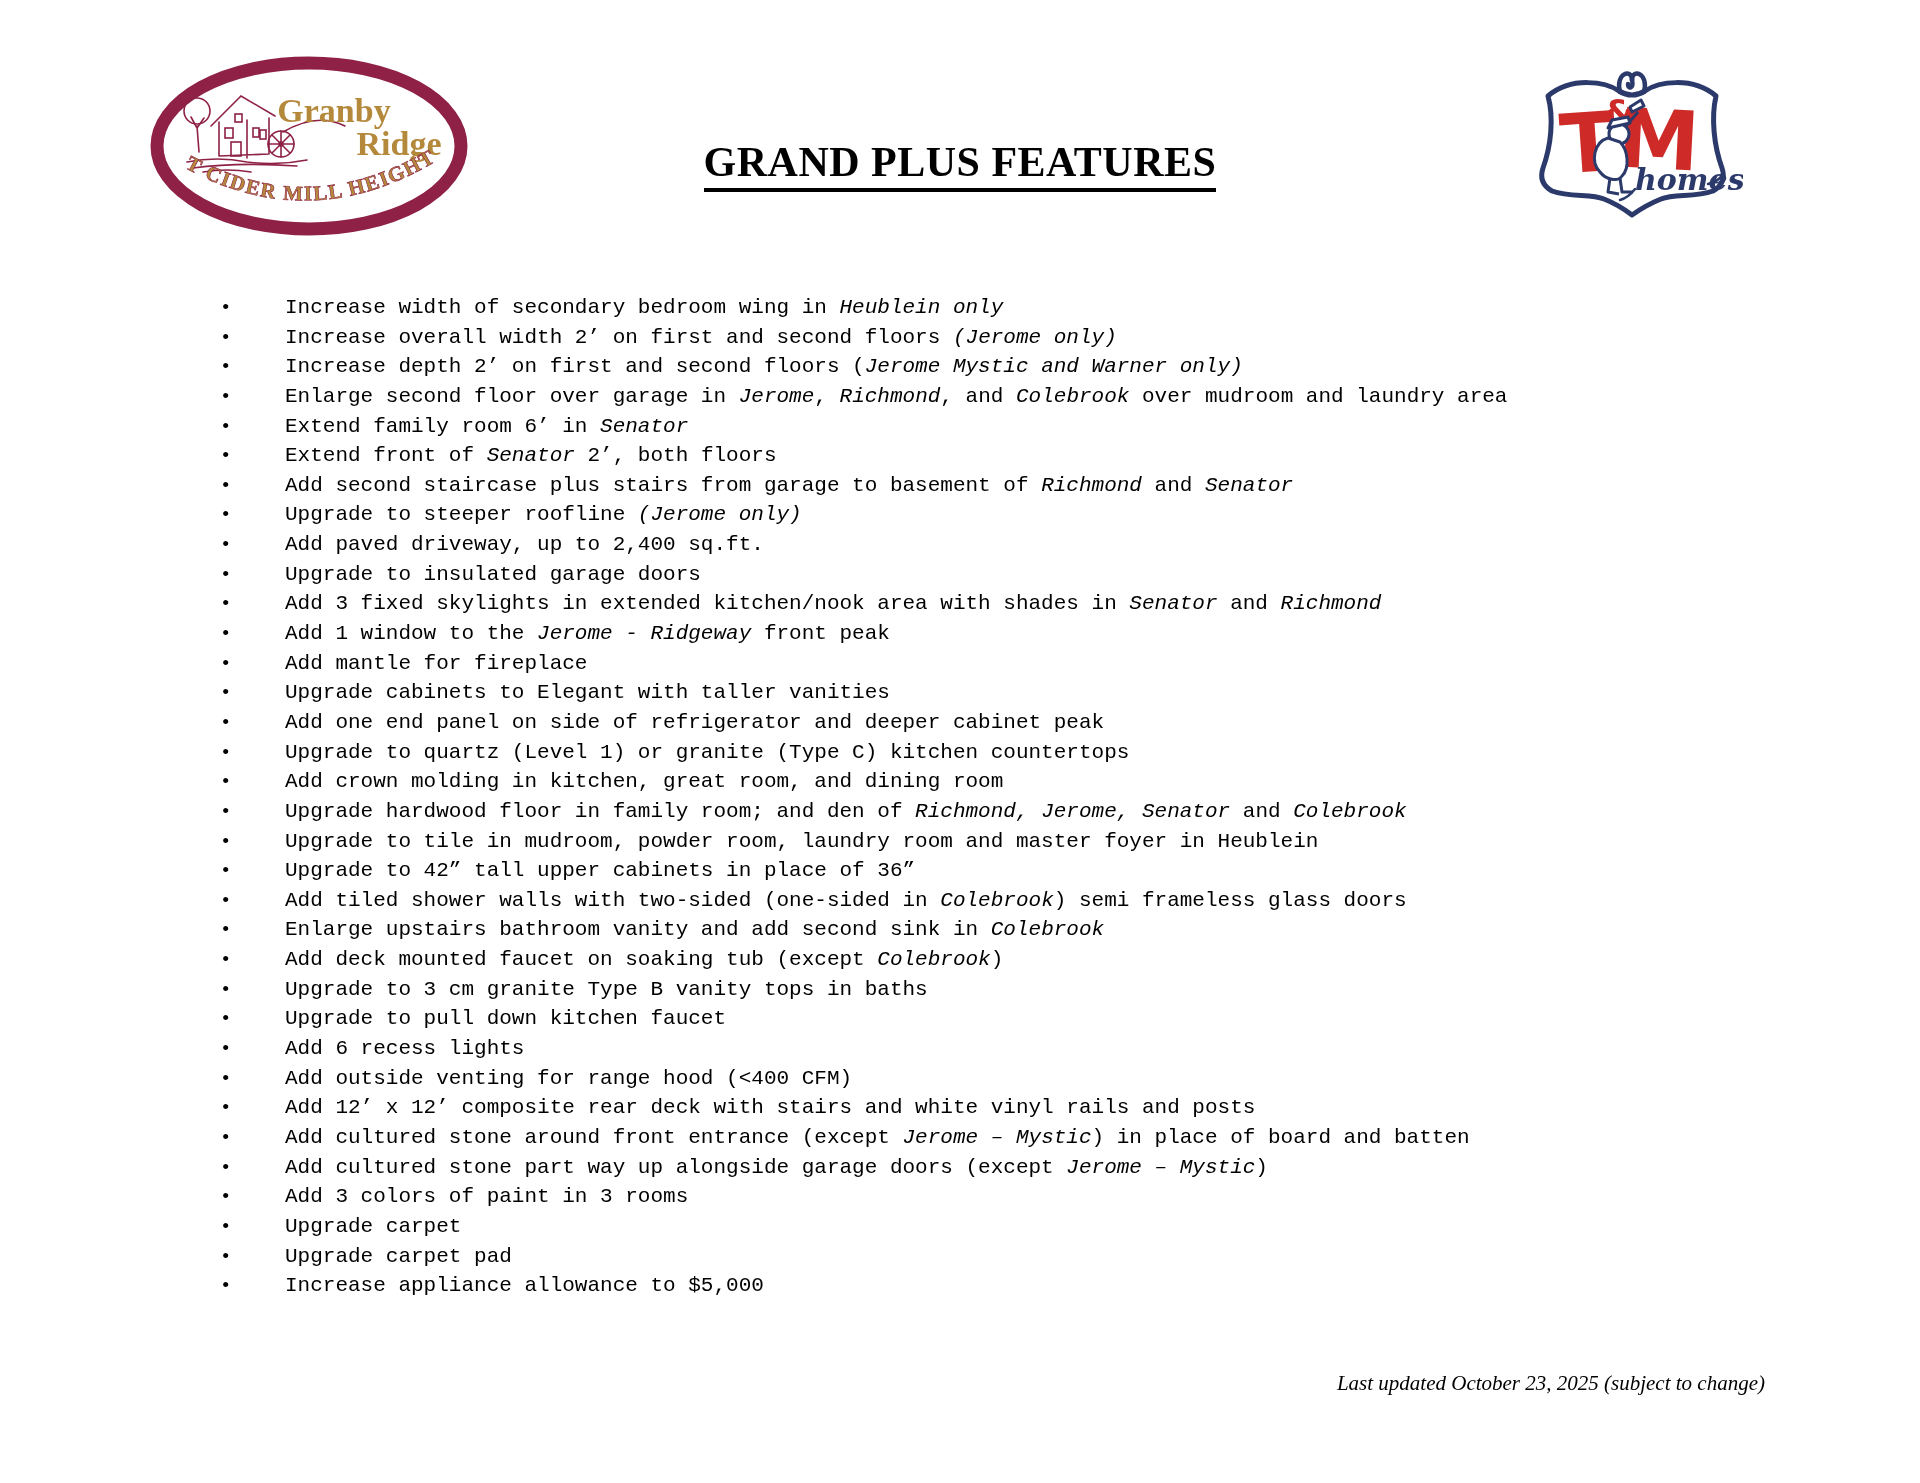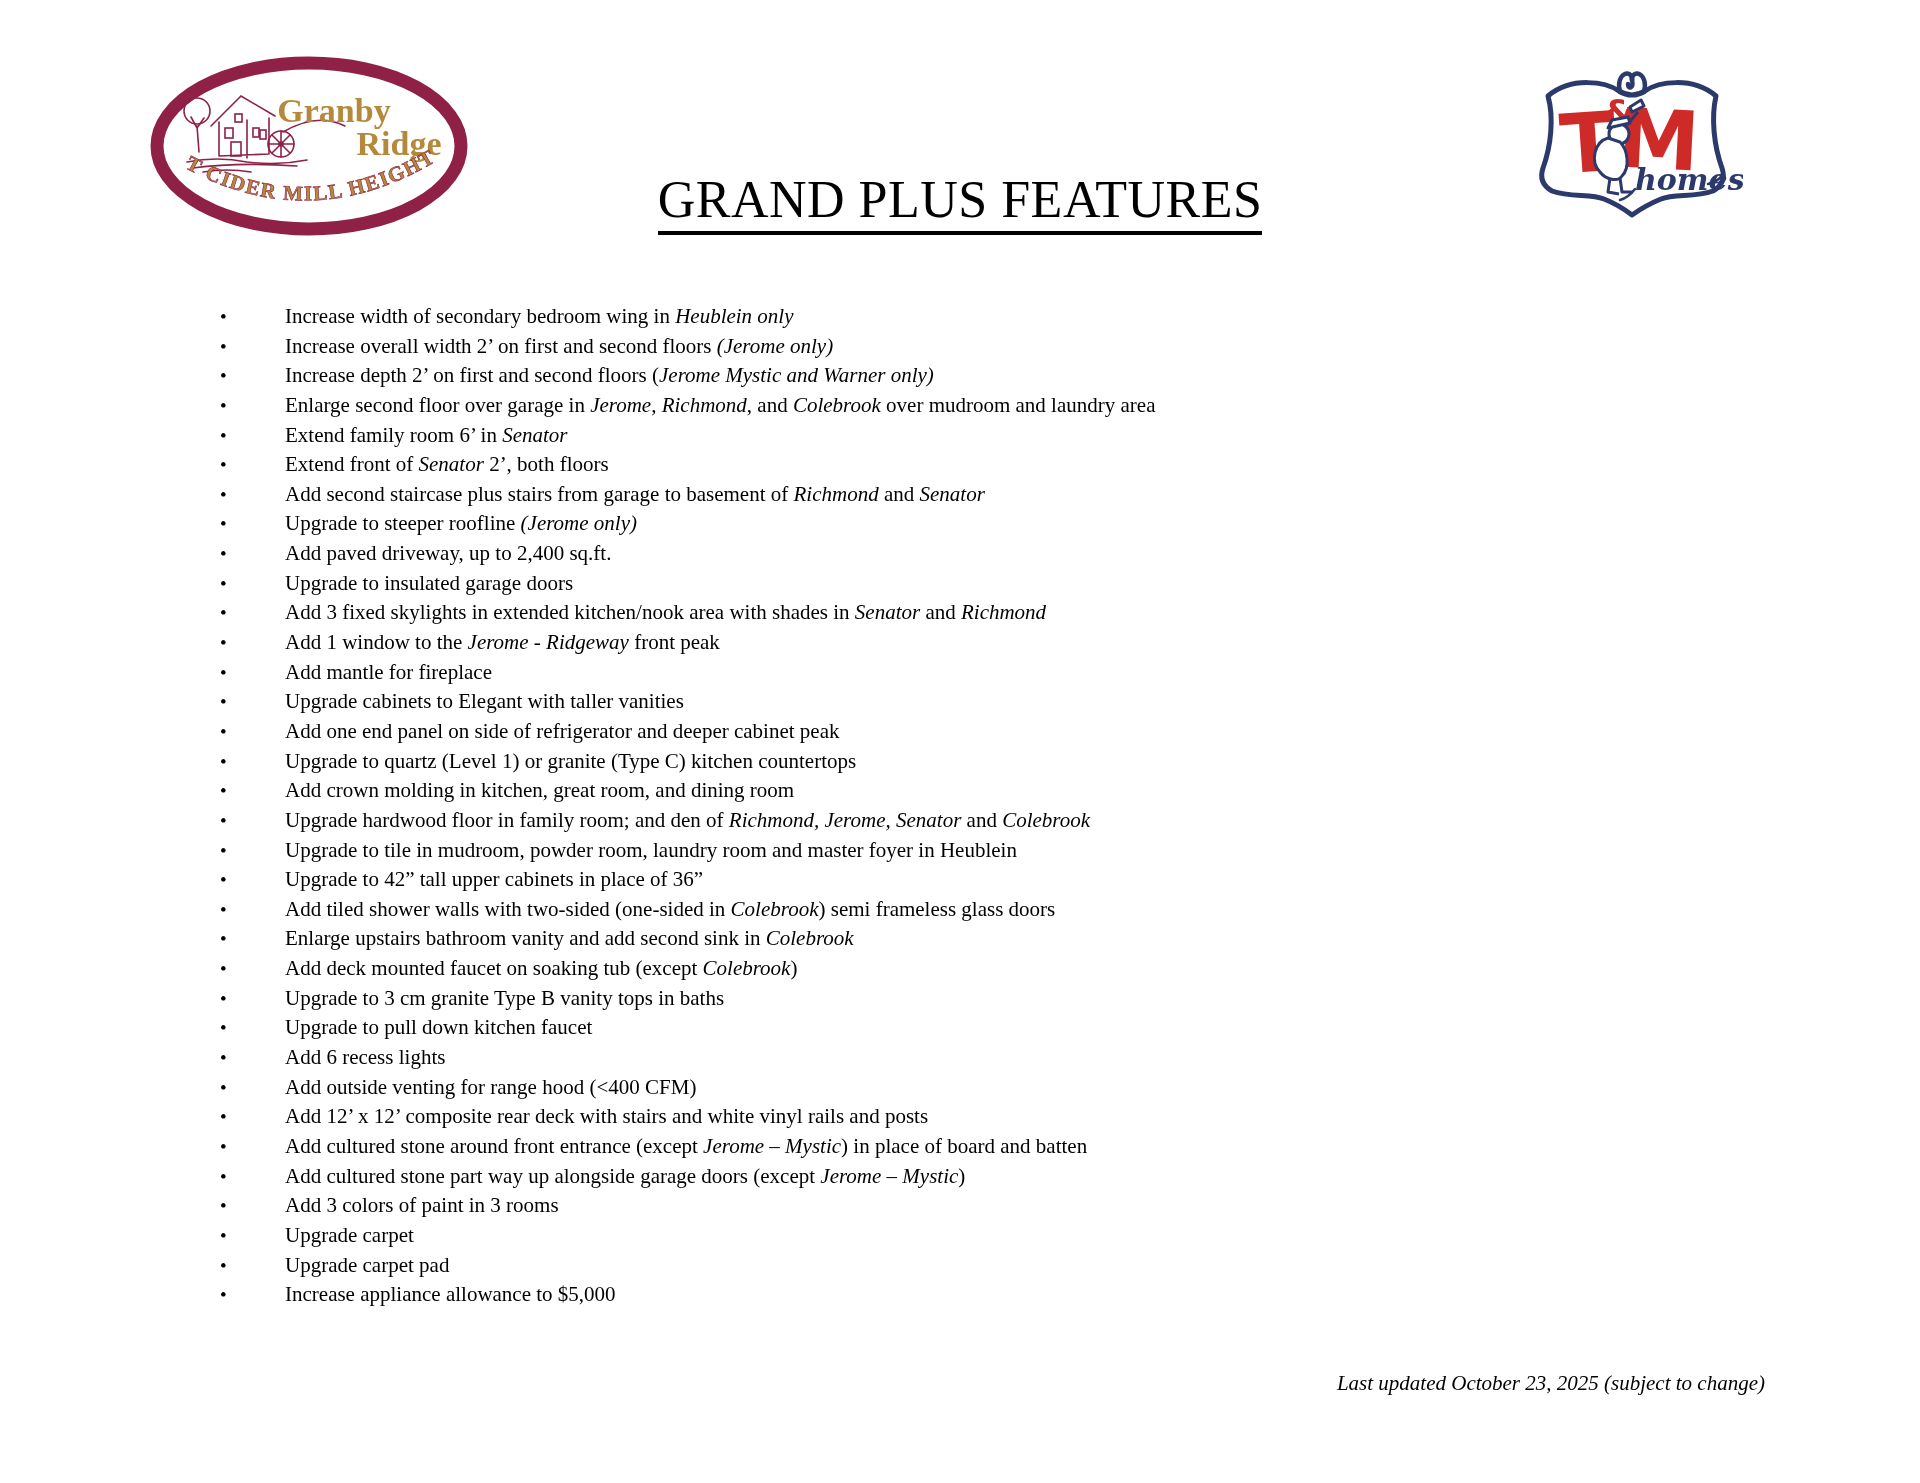--- a/index.html
+++ b/index.html
@@ -3,26 +3,26 @@
 <meta charset="utf-8">
 <style>
   html,body { margin:0; padding:0; background:#ffffff; }
   .page {
     position:relative; width:1920px; height:1483px; background:#ffffff;
     font-family:"Liberation Serif", serif; color:#000; overflow:hidden;
   }
   
   .title-wrap { position:absolute; top:138px; left:0; width:1920px; text-align:center; }
   .title-text {
-    display:inline-block; font-size:52px; font-weight:normal; letter-spacing:0.5px;
-    border-bottom:4px solid #000; padding-bottom:2px;margin-top:32px;
+    display:inline-block; font-size:42px; font-weight:bold; letter-spacing:0.5px;
+    border-bottom:4px solid #000; padding-bottom:2px;
   }
   
   ul.features { position:absolute; top:295px; left:220px; margin:0; padding:0; list-style:none; }
-  ul.features li { height:29.65px; line-height:42px; font-size:21px; white-space:nowrap; }
+  ul.features li { height:29.65px; line-height:26px; font-size:21px; white-space:nowrap;font-family:Liberation Mono, monospace; }
   ul.features .bullet { display:inline-block; width:65px; font-size:19px; }
   ul.features em { font-style:italic; }
   
   .footer { position:absolute; top:1371px; right:155px; font-size:21px; font-style:italic; }
   
   .granby-logo { position:absolute; left:147px; top:56px; width:325px; height:181px; }
   .tm-logo     { position:absolute; left:1522px; top:50px; width:221px; height:172px; }
   svg { display:block; }
 </style>
 </head>

